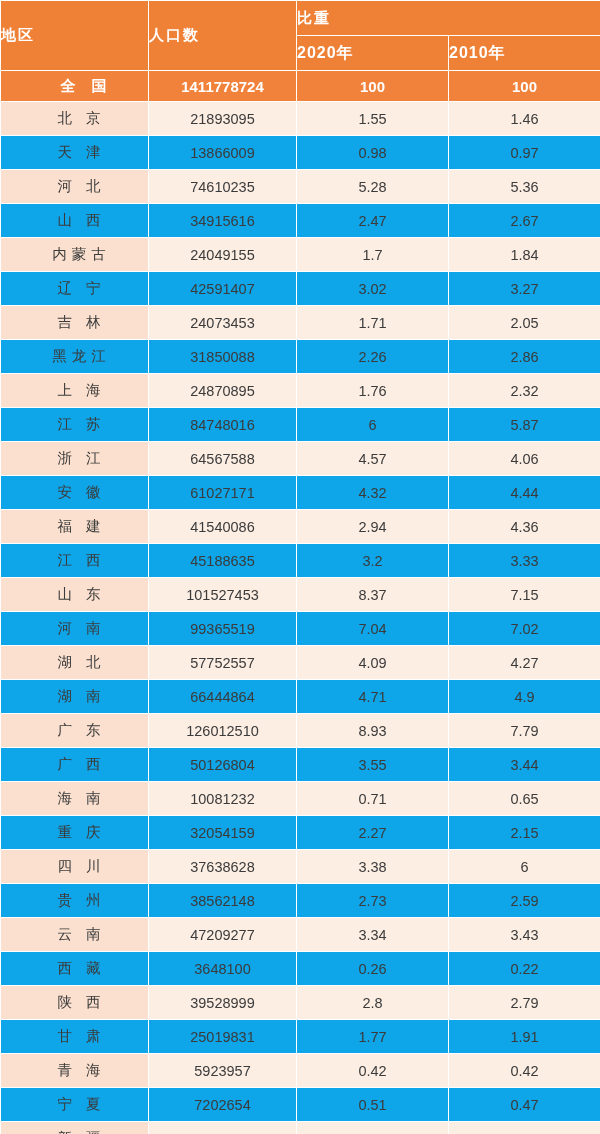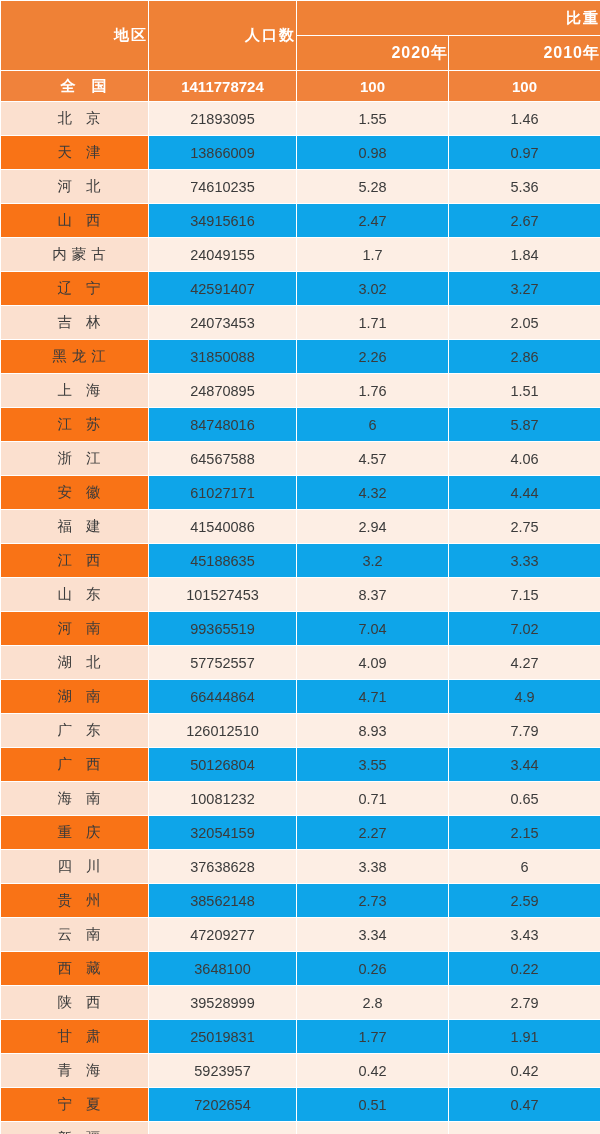--- a/index.html
+++ b/index.html
@@ -20,21 +20,21 @@
   table.pop-table col.c-pop    { width: 148px; }
   table.pop-table col.c-y2020  { width: 152px; }
   table.pop-table col.c-y2010  { width: 152px; }
 
   
   th.hdr {
     background: #ef8136;
     color: #ffffff;
     font-size: 15px;
     font-weight: bold;
-    text-align: right;
+    text-align: left;
     border: 1px solid #ffffff;
     padding: 0;
     height: 34px;
     letter-spacing: 2px;
   }
   th.hdr-tall {
     height: 68px;
   }
   th.hdr-sub {
     height: 34px;
@@ -69,21 +69,21 @@
   }
   td.region-cell {
     background: #fbe0cf;
     letter-spacing: 5px;
     padding-left: 14px;
   }
   td.value-cell {
     background: #fdeee4;
   }
   tr.alt td.region-cell {
-    background: #f97316;
+    background: #0ea5e9;
   }
   tr.alt td.value-cell {
     background: #0ea5e9;
   }
 </style>
 </head>
 <body>
 
 <table class="pop-table">
   <colgroup>
@@ -157,21 +157,21 @@
       <tr class="alt">
         <td class="cell region-cell">黑龙江</td>
         <td class="cell value-cell">31850088</td>
         <td class="cell value-cell">2.26</td>
         <td class="cell value-cell">2.86</td>
       </tr>
       <tr>
         <td class="cell region-cell">上 海</td>
         <td class="cell value-cell">24870895</td>
         <td class="cell value-cell">1.76</td>
-        <td class="cell value-cell">1.51</td>
+        <td class="cell value-cell">2.32</td>
       </tr>
       <tr class="alt">
         <td class="cell region-cell">江 苏</td>
         <td class="cell value-cell">84748016</td>
         <td class="cell value-cell">6</td>
         <td class="cell value-cell">5.87</td>
       </tr>
       <tr>
         <td class="cell region-cell">浙 江</td>
         <td class="cell value-cell">64567588</td>
@@ -181,21 +181,21 @@
       <tr class="alt">
         <td class="cell region-cell">安 徽</td>
         <td class="cell value-cell">61027171</td>
         <td class="cell value-cell">4.32</td>
         <td class="cell value-cell">4.44</td>
       </tr>
       <tr>
         <td class="cell region-cell">福 建</td>
         <td class="cell value-cell">41540086</td>
         <td class="cell value-cell">2.94</td>
-        <td class="cell value-cell">2.75</td>
+        <td class="cell value-cell">4.36</td>
       </tr>
       <tr class="alt">
         <td class="cell region-cell">江 西</td>
         <td class="cell value-cell">45188635</td>
         <td class="cell value-cell">3.2</td>
         <td class="cell value-cell">3.33</td>
       </tr>
       <tr>
         <td class="cell region-cell">山 东</td>
         <td class="cell value-cell">101527453</td>

